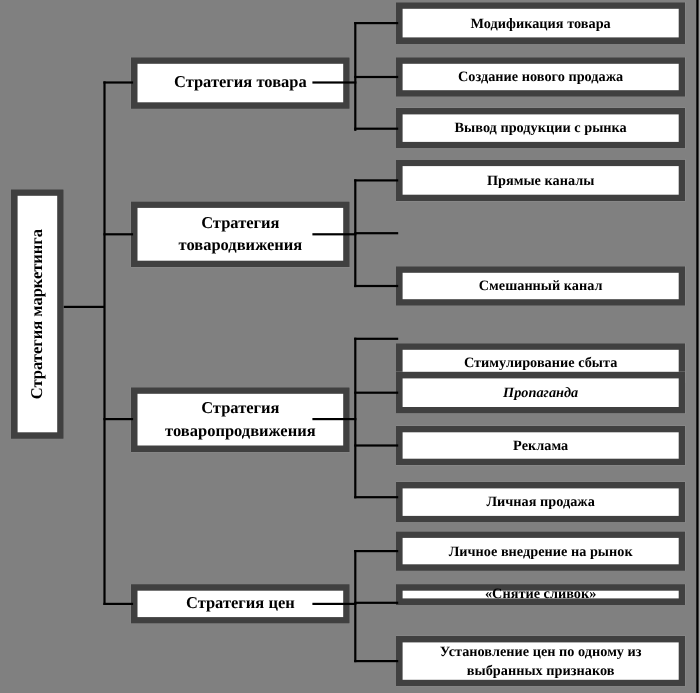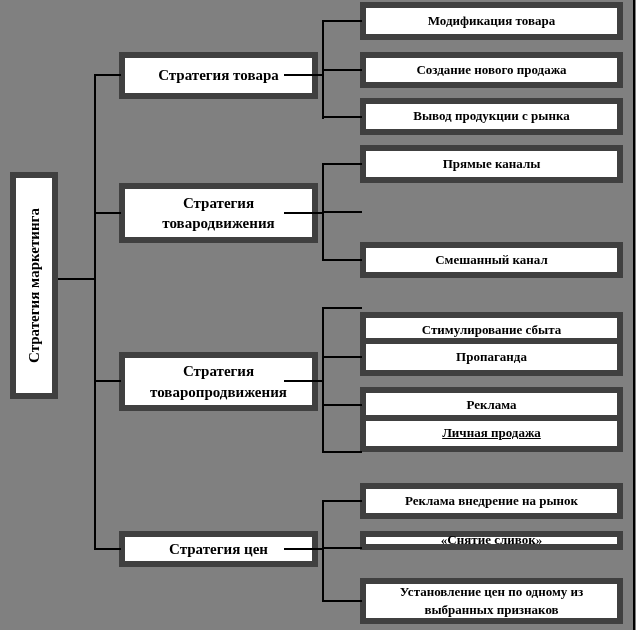--- a/index.html
+++ b/index.html
@@ -64,32 +64,32 @@
   <div class="node leaf" style="top:145px; height:38px;">
       <span>Прямые каналы</span>
     </div>
   <div class="node leaf" style="top:242px; height:36px;">
       <span>Смешанный канал</span>
     </div>
 
   <div class="node leaf" style="top:289px; height:36px;margin-top:23px;">
       <span>Стимулирование сбыта</span>
     </div>
-  <div class="node leaf" style="top:338px; height:38px;">
+  <div class="node leaf" style="top:338px; height:38px;font-style:italic;">
       <span>Пропаганда</span>
     </div>
   <div class="node leaf" style="top:387px; height:36px;align-items:center;">
       <span>Реклама</span>
     </div>
-  <div class="node leaf" style="top:415px; height:37px;text-decoration:underline;">
+  <div class="node leaf" style="top:438px; height:37px;">
       <span>Личная продажа</span>
     </div>
 
   <div class="node leaf" style="top:483px; height:36px;">
-      <span>Реклама внедрение на рынок</span>
+      <span>Личное внедрение на рынок</span>
     </div>
   <div class="node leaf" style="top:531px; height:19px;">
       <span>«Снятие сливок»</span>
     </div>
   <div class="node leaf" style="top:578px; height:46px;">
       <span>Установление цен по одному из выбранных признаков</span>
     </div>
 
   <div class="line" style="left:58px;  top:278px; width:37px; height:2px;"></div>
   <div class="line" style="left:94px;  top:74px;  width:2px;  height:476px;"></div>

